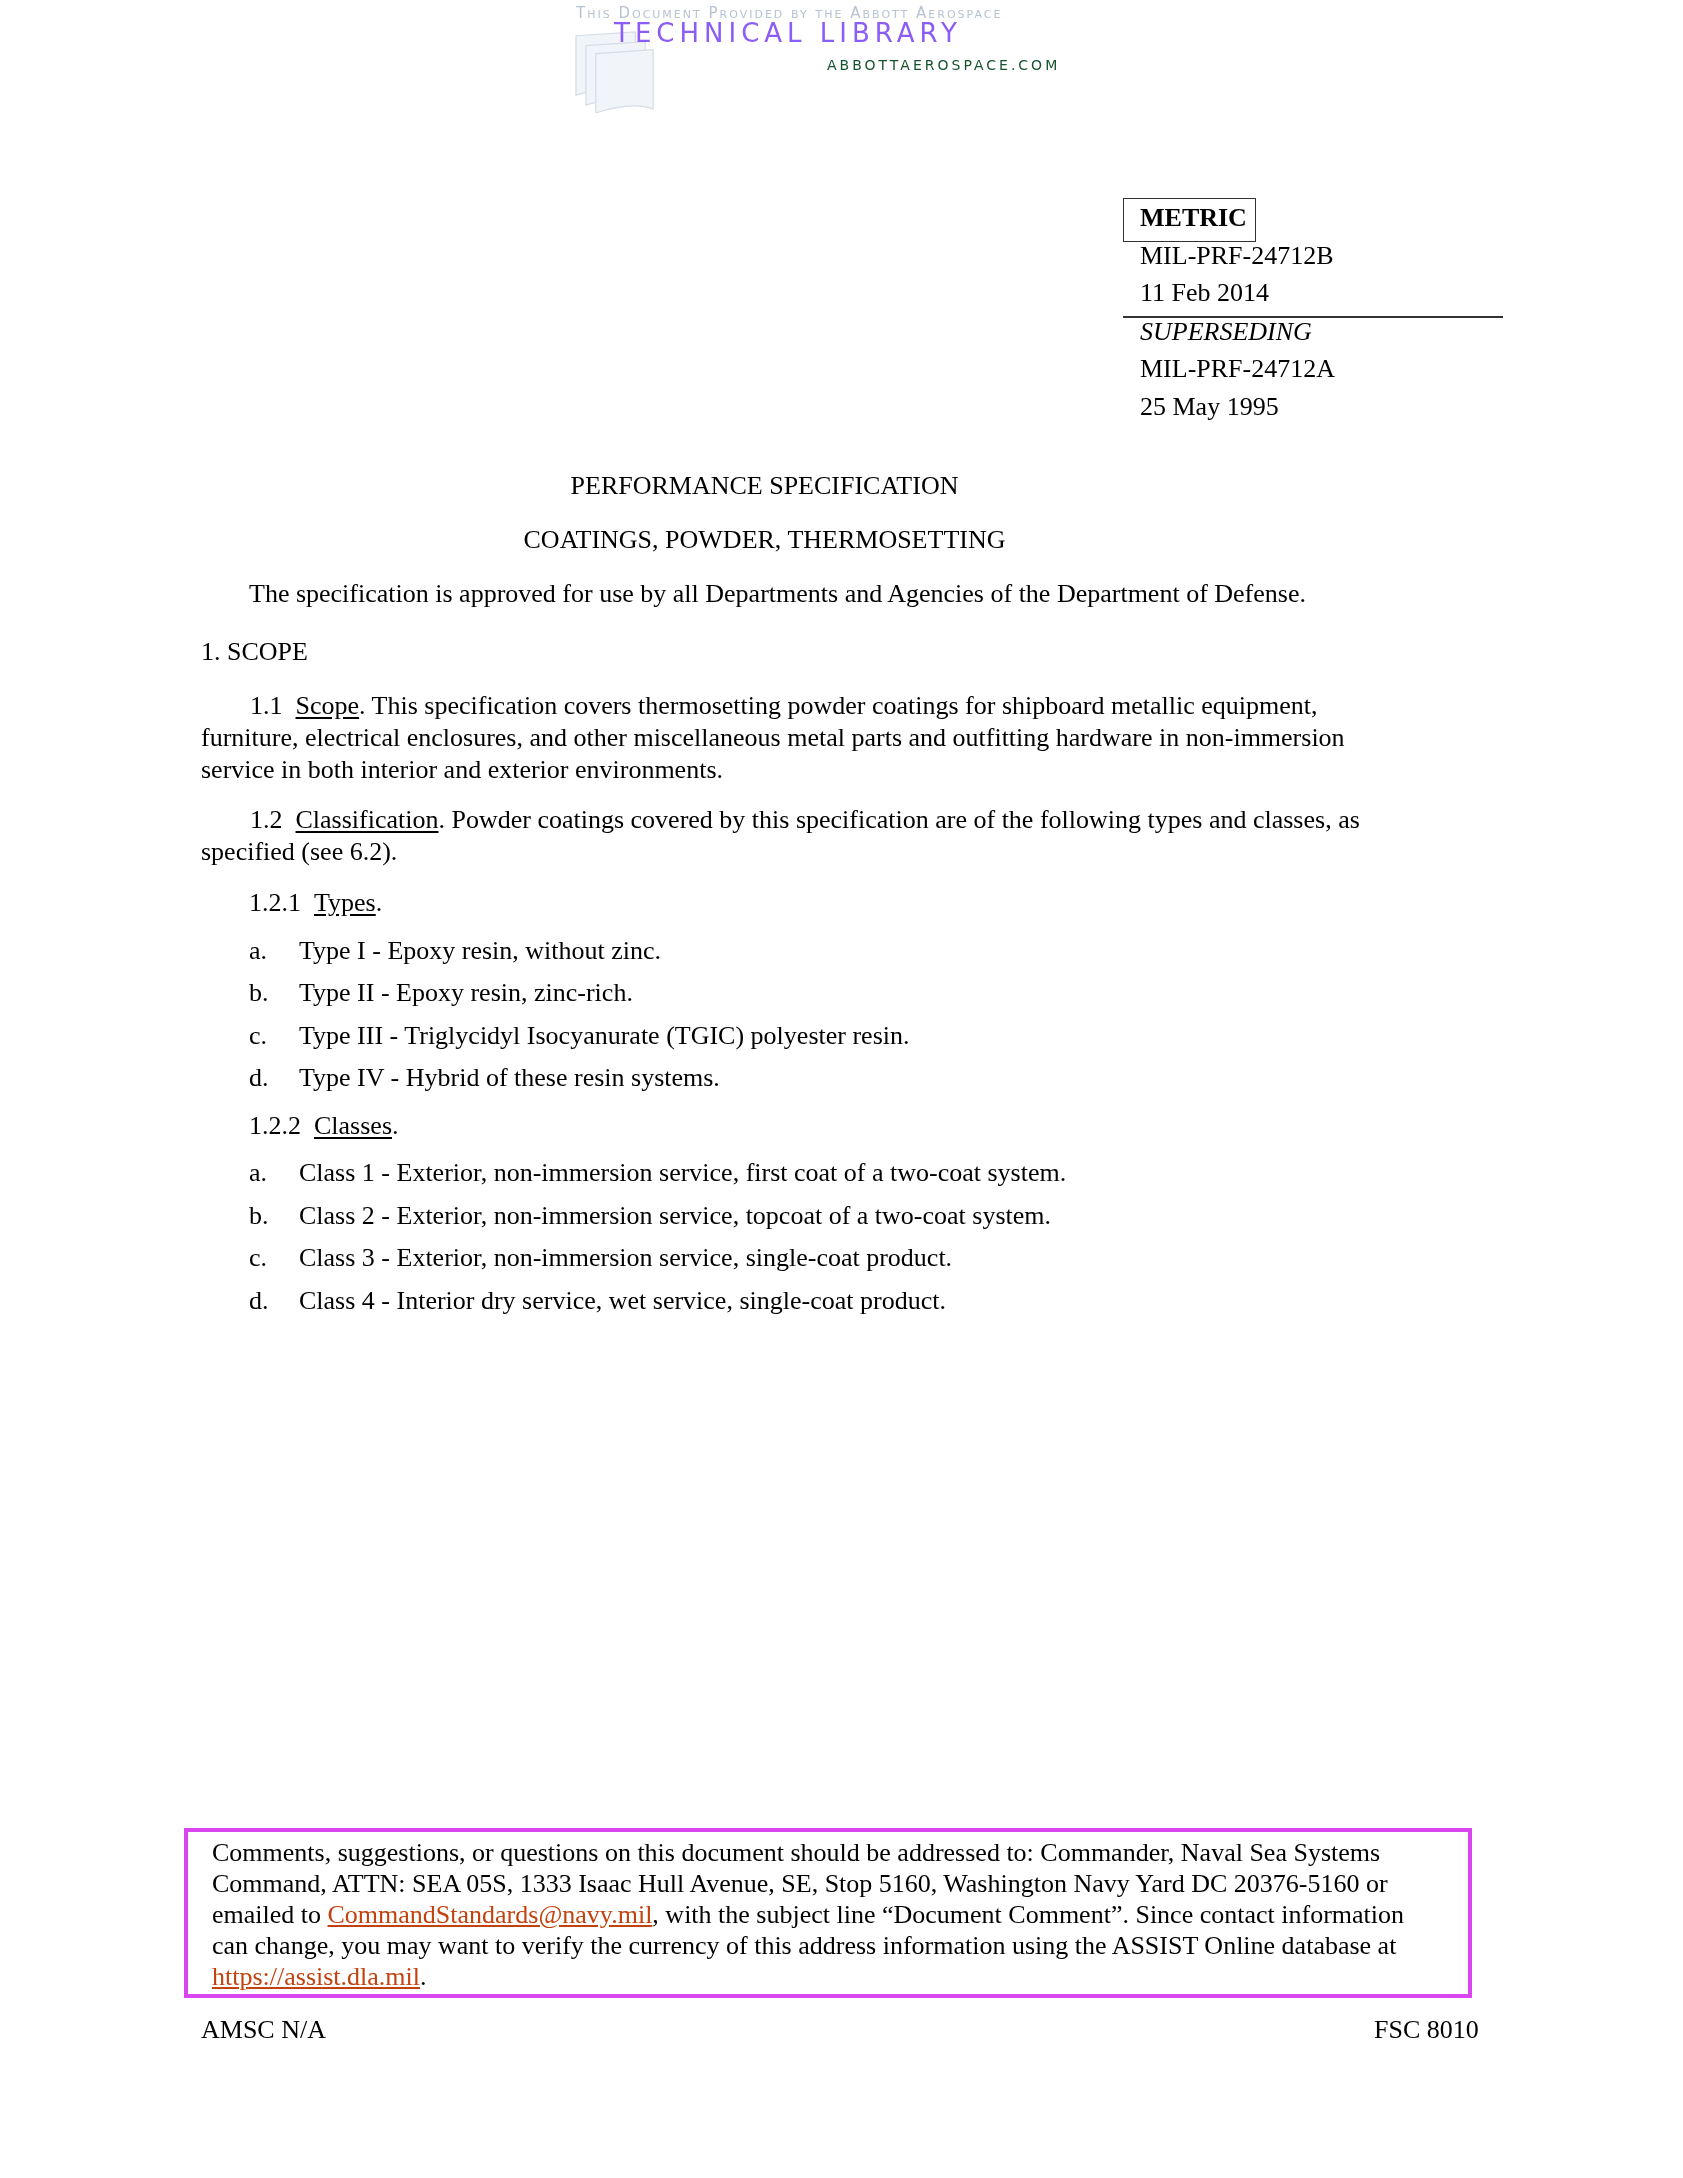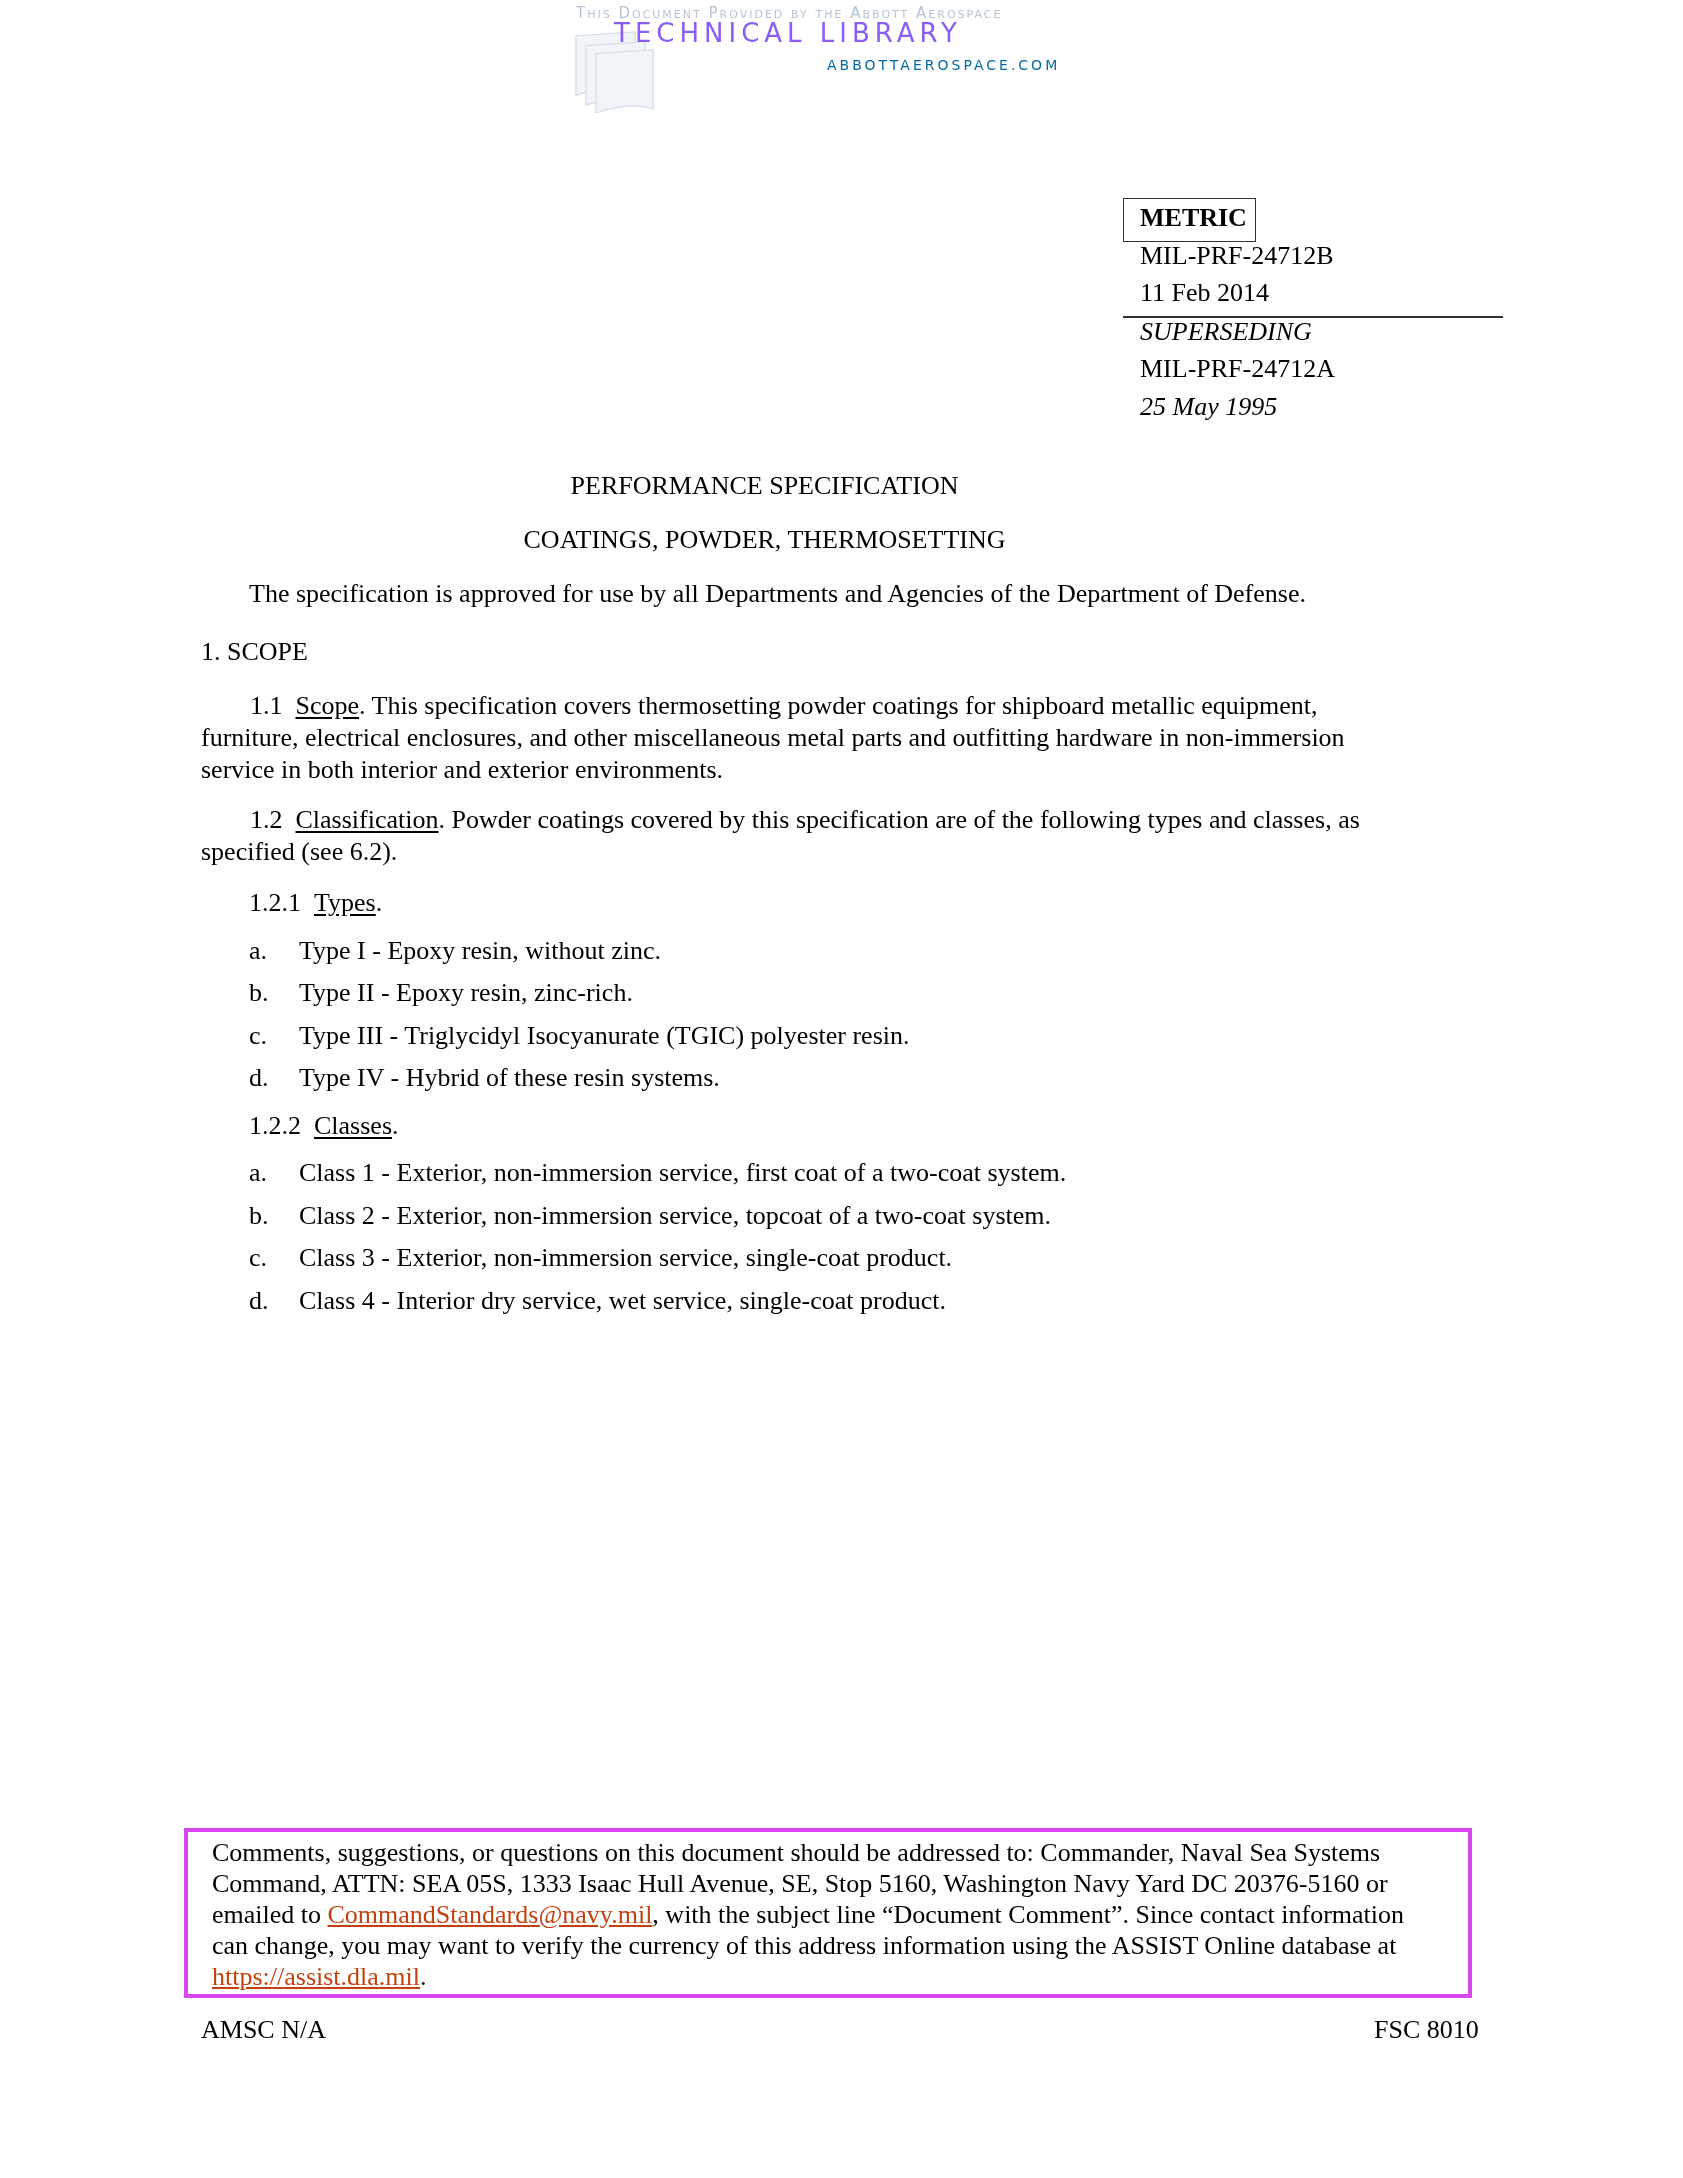--- a/index.html
+++ b/index.html
@@ -11,21 +11,21 @@
   .abs { position: absolute; white-space: nowrap; }
 
   
   .wm { position: absolute; left: 564px; top: 0; width: 535px; height: 114px; }
   .wm-pages { position: absolute; left: 10px; top: 14px; width: 99px; height: 99px; }
   .wm-line1 { position: absolute; left: 12px; top: 4px; font-family: "DejaVu Sans", sans-serif;
               font-size: 15px; letter-spacing: 2px; color: #b7c3d3; font-variant: small-caps; }
   .wm-line2 { position: absolute; left: 50px; top: 18px; font-family: "DejaVu Sans", sans-serif;
               font-size: 26px; letter-spacing: 5px; color: #8b5cf6; font-weight: normal; }
   .wm-line3 { position: absolute; left: 263px; top: 57px; font-family: "DejaVu Sans", sans-serif;
-              font-size: 14px; letter-spacing: 3px; color: #0369a1; }
+              font-size: 14px; letter-spacing: 3px; color: #14532d; }
 
   
   .metric-box { position: absolute; left: 1123px; top: 198px; width: 133px; height: 44px;
                 border: 1px solid #333; box-sizing: border-box; }
   .hdr-line { position: absolute; left: 1140px; font-size: 26px; }
   .hdr-rule { position: absolute; left: 1123px; top: 316px; width: 380px; height: 0;
               border-top: 2px solid #333; }
 
   .center { position: absolute; left: 0; width: 1529px; text-align: center; }
 
@@ -56,21 +56,21 @@
   <div class="wm-line3">ABBOTTAEROSPACE.COM</div>
 </div>
 
 <div class="metric-box"></div>
 <div class="abs hdr-line" style="top:203px;font-weight:bold;">METRIC</div>
 <div class="abs hdr-line" style="top:241px;">MIL-PRF-24712B</div>
 <div class="abs hdr-line" style="top:278px;">11 Feb 2014</div>
 <div class="hdr-rule"></div>
 <div class="abs hdr-line" style="top:317px;font-style:italic;">SUPERSEDING</div>
 <div class="abs hdr-line" style="top:354px;">MIL-PRF-24712A</div>
-<div class="abs hdr-line" style="top:392px;font-style:italic;">25 May 1995</div>
+<div class="abs hdr-line" style="top:392px;">25 May 1995</div>
 
 <div class="center" style="top:471px;">PERFORMANCE SPECIFICATION</div>
 <div class="center" style="top:525px;">COATINGS, POWDER, THERMOSETTING</div>
 <div class="abs" style="left:249px; top:579px;">The specification is approved for use by all Departments and Agencies of the Department of Defense.</div>
 
 <div class="abs" style="left:201px; top:637px;">1.  SCOPE</div>
 
 <div class="para" style="top:690px;">
   <div style="padding-left:49px;"><span>1.1</span>&nbsp;&nbsp;<u>Scope</u><span>.  This specification covers thermosetting powder coatings for shipboard metallic equipment,</span></div>
   <div>furniture, electrical enclosures, and other miscellaneous metal parts and outfitting hardware in non-immersion</div>

